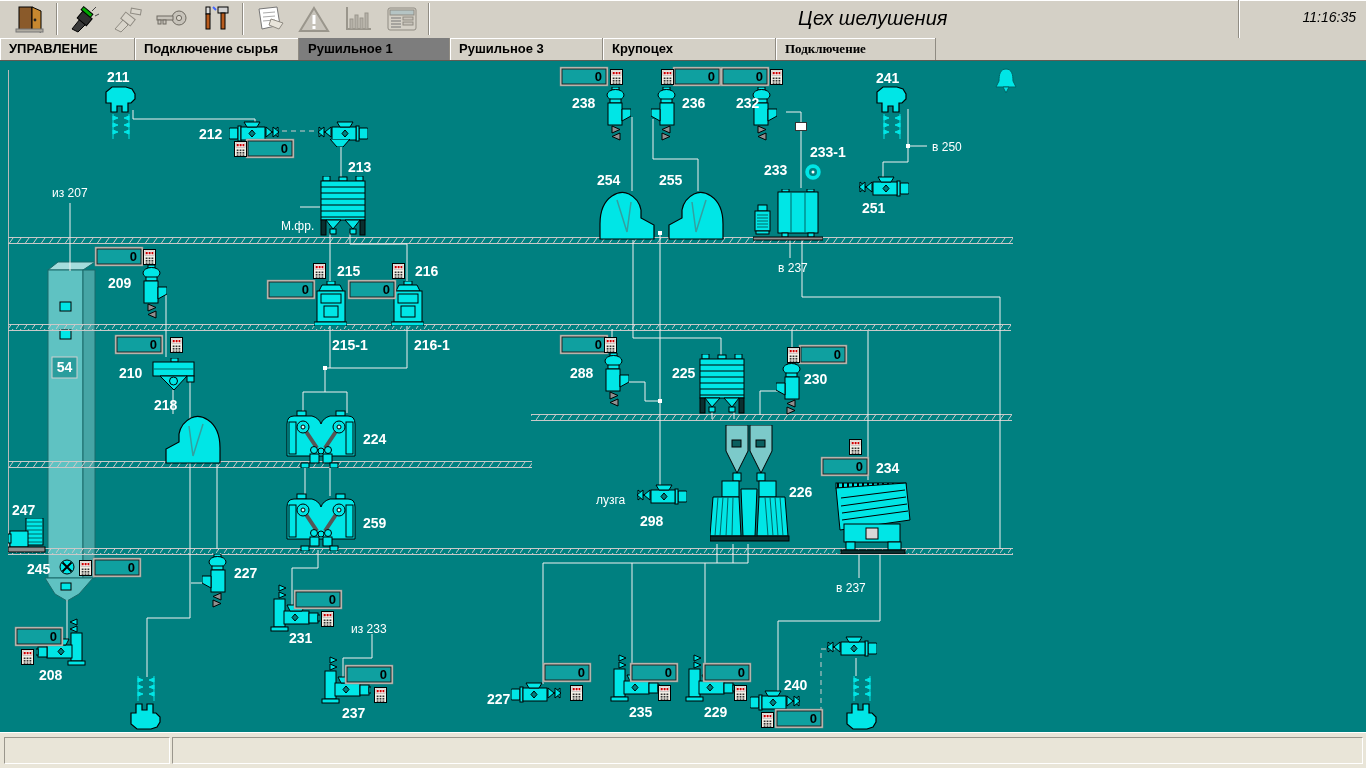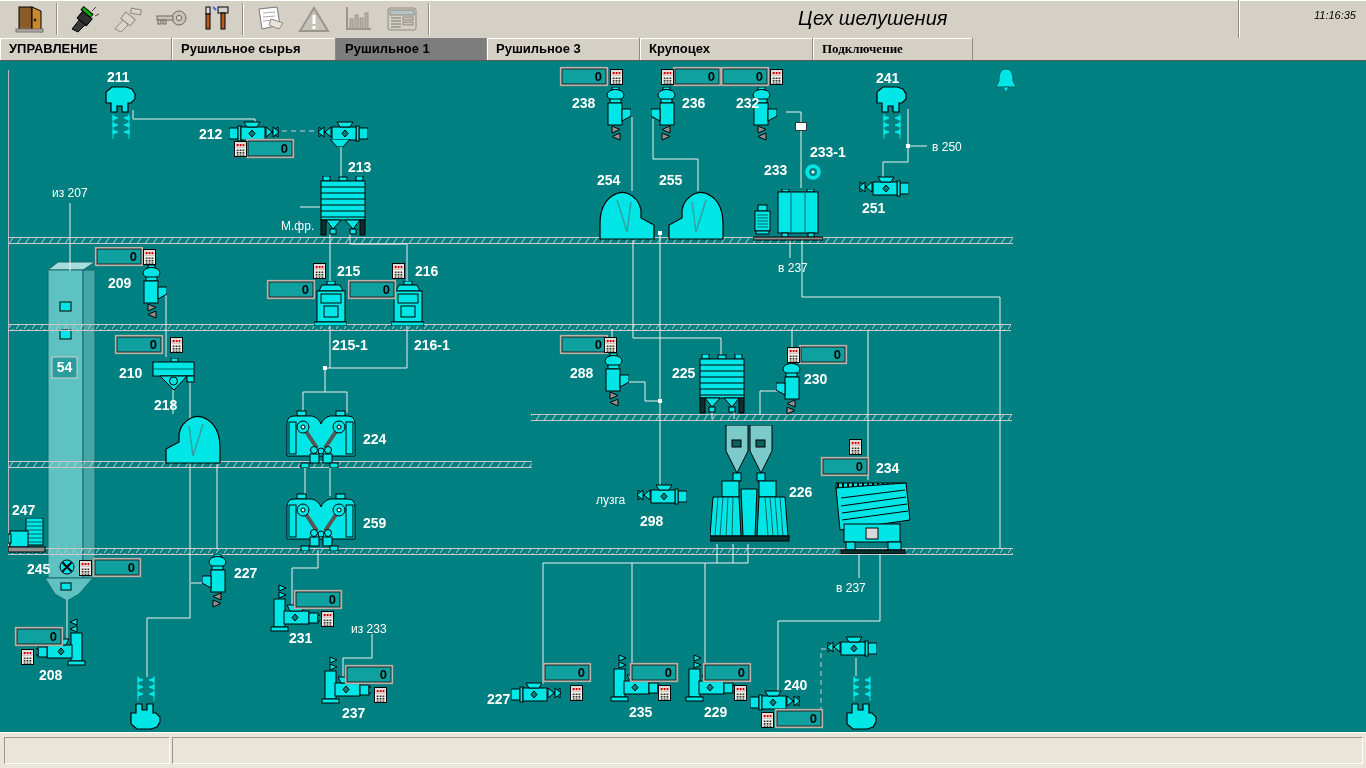--- a/index.html
+++ b/index.html
@@ -6,21 +6,21 @@
   body{width:1366px;height:768px;position:relative;overflow:hidden;
        background:#008080;font-family:"Liberation Sans",sans-serif;}
   
   .header{position:absolute;top:0;left:0;width:1366px;height:38px;background:#d4d0c6;
           border-bottom:1px solid #8f8b82;z-index:5;box-shadow:inset 0 1px 0 #fff;}
   .toolbar{display:flex;align-items:center;height:38px;padding-left:8px;}
   .tbtn{width:44px;height:32px;display:flex;align-items:center;justify-content:center;cursor:default;}
   .tsep{width:1px;height:32px;background:#918d84;border-right:1px solid #ffffff;margin:0 4px;}
   .title{position:absolute;left:798px;top:7px;font-size:20px;font-style:italic;color:#000;white-space:nowrap;}
   .clocksep{position:absolute;left:1238px;top:0;width:1px;height:38px;background:#918d84;border-right:1px solid #fff;}
-  .clock{position:absolute;right:10px;top:9px;font-size:11px;font-style:italic;color:#000;}
+  .clock{position:absolute;right:10px;top:9px;font-size:14px;font-style:italic;color:#000;}
   
   .tabs{position:absolute;top:38px;left:0;width:1366px;height:22px;background:#d4d0c6;z-index:5;
         display:flex;border-bottom:1px solid #5f5b53;}
   .tab{height:22px;line-height:21px;font-size:13px;font-weight:bold;color:#000;box-sizing:border-box;
        padding-left:9px;border-right:1px solid #8f8b82;box-shadow:inset 1px 1px 0 #fff;cursor:default;}
   .tab.active{background:#7d7d7d;color:#000000;box-shadow:none;}
   
   .statusbar{position:absolute;bottom:0;left:0;width:1366px;height:35px;background:#e9e5d8;z-index:5;
              border-top:1px solid #ffffff;}
   .panel{position:absolute;top:4px;height:25px;background:#e9e5d8;
@@ -655,22 +655,22 @@
         </svg>
       </div>
       <div class="tsep"></div>
     </div>
   <div class="title">Цех шелушения</div>
   <div class="clocksep"></div>
   <div class="clock">11:16:35</div>
 </div>
 
 <div class="tabs" id="tabbar">
-    <div class="tab" style="width: 172px;">УПРАВЛЕНИЕ</div>
-    <div class="tab" style="width: 164px;">Рушильное сырья</div>
+    <div class="tab" style="width: 135px;">УПРАВЛЕНИЕ</div>
+    <div class="tab" style="width: 164px;">Подключение сырья</div>
     <div class="tab active" style="width: 151px;">Рушильное 1</div>
     <div class="tab" style="width: 153px;">Рушильное 3</div>
     <div class="tab" style="width: 173px;">Крупоцех</div>
     <div class="tab" style="width: 160px; font-family: Liberation Serif, serif;">Подключение</div>
   </div>
 
 <div class="statusbar">
   <div class="panel" id="panel-left"></div>
   <div class="panel" id="panel-right"></div>
 </div>

